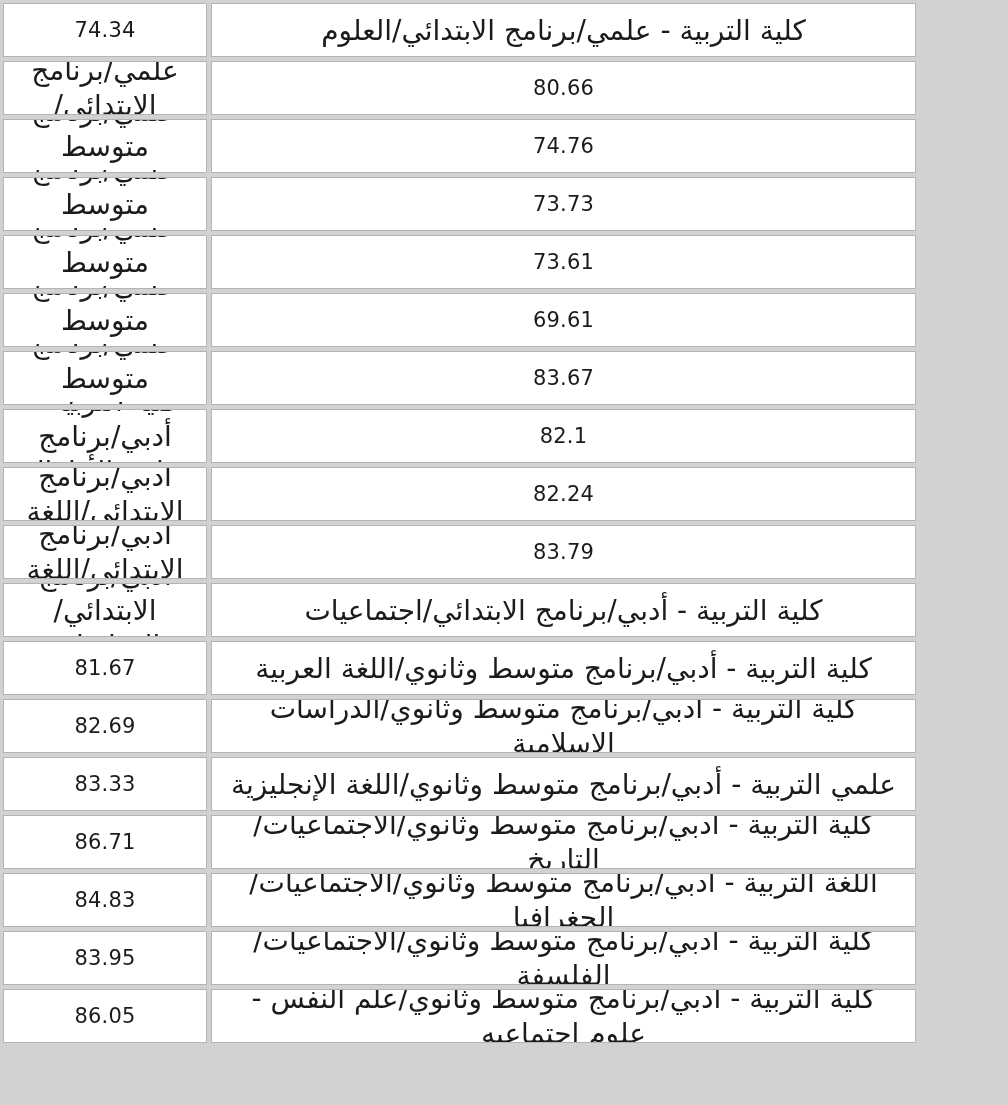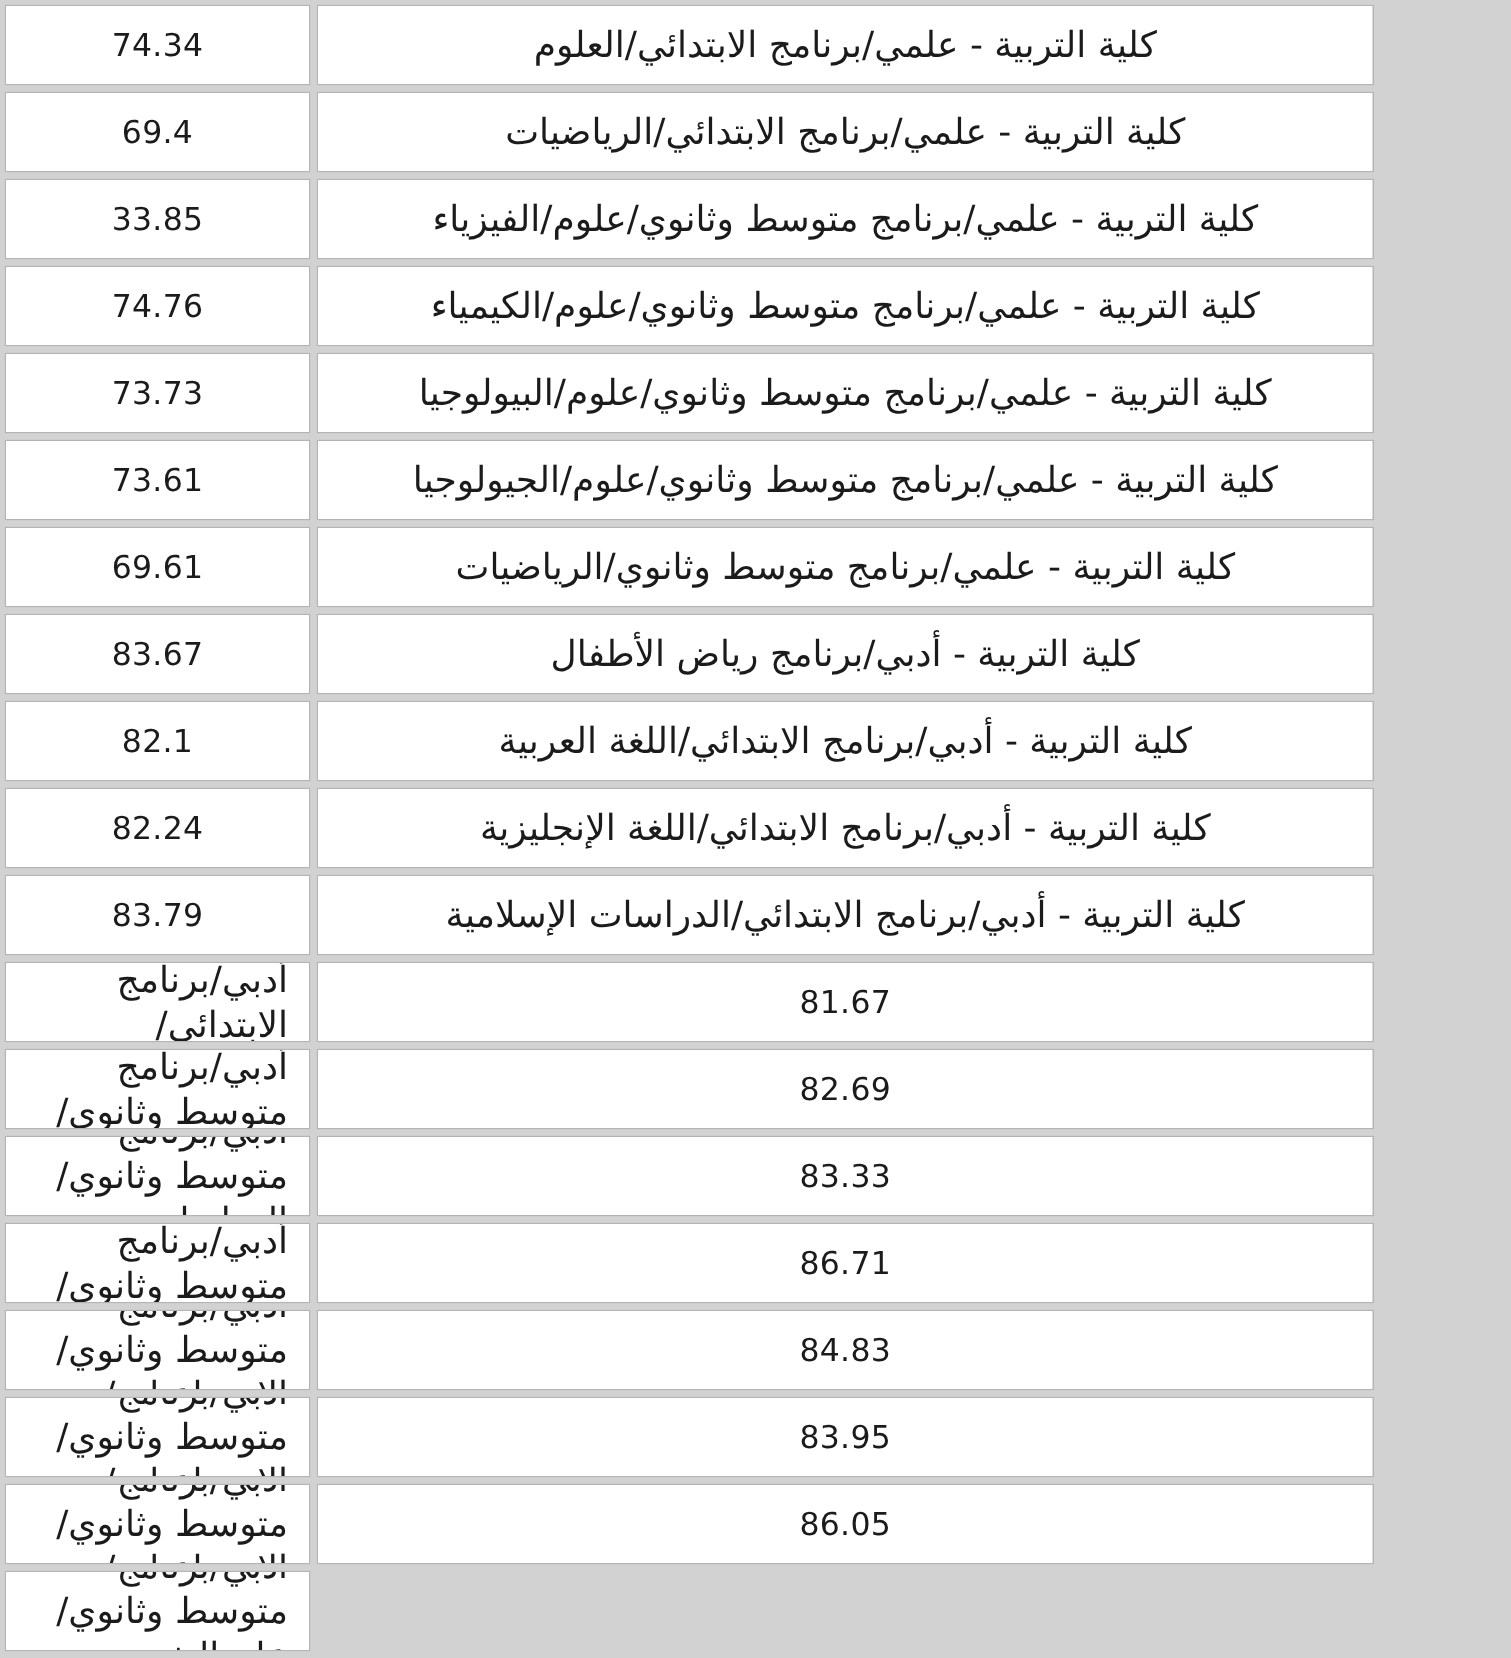--- a/index.html
+++ b/index.html
@@ -33,38 +33,38 @@
     color: #1b1b1b;
     box-sizing: border-box;
     overflow: hidden;
   }
   .cell.score {
     font-size: 21px;
     direction: ltr;
     letter-spacing: 0.2px;
   }
   .cell.program {
-    font-size: 24px;
+    font-size: 28px;
     direction: rtl;
     unicode-bidi: plaintext;
+    text-align: center;
     padding: 0 14px;
     line-height: 1.25;
   }
 </style>
 </head>
 <body>
 
 <div class="scores-table" id="scores-table">
   <div class="cell score">74.34</div>
   <div class="cell program">كلية التربية - علمي/برنامج الابتدائي/العلوم</div>
 
-  <div class="cell score">69.4</div>
   <div class="cell program">كلية التربية - علمي/برنامج الابتدائي/الرياضيات</div>
 
-  <div class="cell score">33.85</div>
+  <div class="cell score">80.66</div>
   <div class="cell program">كلية التربية - علمي/برنامج متوسط وثانوي/علوم/الفيزياء</div>
 
   <div class="cell score">74.76</div>
   <div class="cell program">كلية التربية - علمي/برنامج متوسط وثانوي/علوم/الكيمياء</div>
 
   <div class="cell score">73.73</div>
   <div class="cell program">كلية التربية - علمي/برنامج متوسط وثانوي/علوم/البيولوجيا</div>
 
   <div class="cell score">73.61</div>
   <div class="cell program">كلية التربية - علمي/برنامج متوسط وثانوي/علوم/الجيولوجيا</div>

